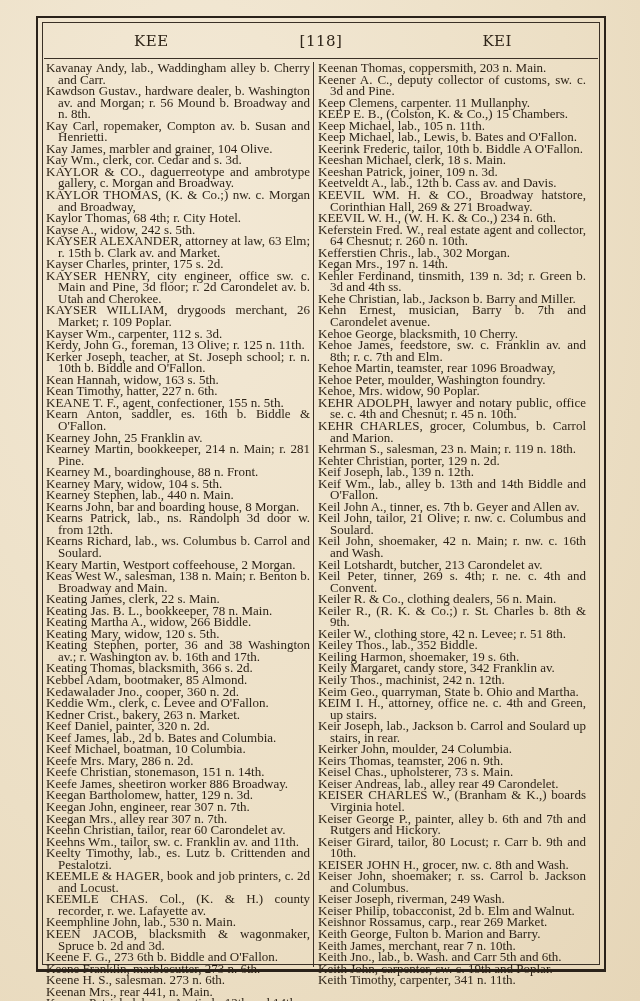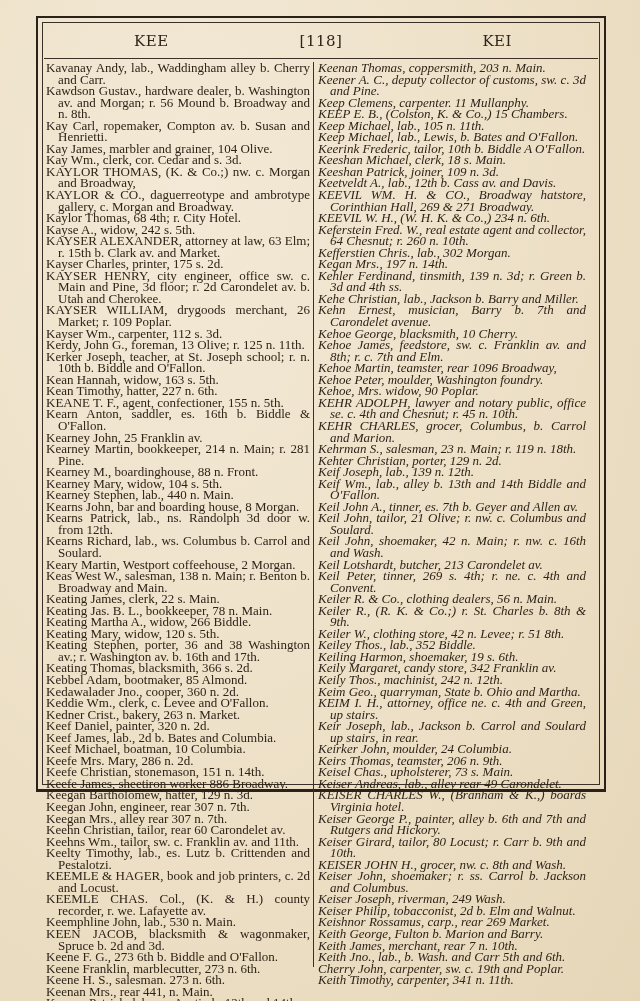--- a/index.html
+++ b/index.html
@@ -5,21 +5,21 @@
   html, body { margin: 0; padding: 0; }
   body {
     width: 640px; height: 1001px; overflow: hidden;
     background: #efe3cc;
     background-image: radial-gradient(ellipse at 30% 20%, #f3e9d6 0%, #ecdfc5 60%, #e6d6b8 100%);
     font-family: "DejaVu Serif", "Liberation Serif", serif;
     color: #2e2418;
     position: relative;
   }
   .frame-outer {
-    position: absolute; left: 36px; top: 16px; width: 570px; height: 776px;
+    position: absolute; left: 36px; top: 16px; width: 570px; height: 956px;
     border: 2px solid #2a221a;
     border-bottom-width: 3px;
     box-sizing: border-box;
   }
   .frame-inner {
     position: absolute; left: 4px; top: 4px; right: 4px; bottom: 4px;
     border: 1px solid #3a3026;
   }
   .header {
     position: absolute; left: 6px; right: 6px; top: 6px; height: 34px;
@@ -29,21 +29,21 @@
   .header span { position: absolute; top: 8px; }
   .h-left { left: 90px; }
   .h-mid { left: 0; right: 0; text-align: center; }
   .h-right { right: 86px; }
   .col {
     position: absolute; top: 44px; bottom: 6px;
     font-size: 13px; line-height: 11.55px;
     font-family: "Liberation Serif", "DejaVu Serif", serif;
   }
   .col-left { left: 8px; width: 264px; }
-  .col-right { left: 280px; width: 268px; font-style: italic; }
+  .col-right { left: 280px; width: 268px; }
   .divider {
     position: absolute; left: 275px; top: 44px; height: 905px; width: 1px; background: #3a3026;
   }
   .entry {
     text-align: justify;
     padding-left: 12px; text-indent: -12px;
     margin: 0;
   }
 </style>
 </head>
@@ -55,22 +55,22 @@
     <span class="h-left">KEE</span>
     <span class="h-mid">[118]</span>
     <span class="h-right">KEI</span>
   </div>
   <div class="col col-left" id="col-left">
       <p class="entry">Kavanay Andy, lab., Waddingham alley b. Cherry and Carr.</p>
       <p class="entry">Kawdson Gustav., hardware dealer, b. Washington av. and Morgan; r. 56 Mound b. Broadway and n. 8th.</p>
       <p class="entry">Kay Carl, ropemaker, Compton av. b. Susan and Henrietti.</p>
       <p class="entry">Kay James, marbler and grainer, 104 Olive.</p>
       <p class="entry">Kay Wm., clerk, cor. Cedar and s. 3d.</p>
+      <p class="entry">KAYLOR &amp; CO., daguerreotype and ambrotype gallery, c. Morgan and Broadway.</p>
       <p class="entry">KAYLOR THOMAS, (K. &amp; Co.;) nw. c. Morgan and Broadway,</p>
-      <p class="entry">KAYLOR &amp; CO., daguerreotype and ambrotype gallery, c. Morgan and Broadway.</p>
       <p class="entry">Kaylor Thomas, 68 4th; r. City Hotel.</p>
       <p class="entry">Kayse A., widow, 242 s. 5th.</p>
       <p class="entry">KAYSER ALEXANDER, attorney at law, 63 Elm; r. 15th b. Clark av. and Market.</p>
       <p class="entry">Kayser Charles, printer, 175 s. 2d.</p>
       <p class="entry">KAYSER HENRY, city engineer, office sw. c. Main and Pine, 3d floor; r. 2d Carondelet av. b. Utah and Cherokee.</p>
       <p class="entry">KAYSER WILLIAM, drygoods merchant, 26 Market; r. 109 Poplar.</p>
       <p class="entry">Kayser Wm., carpenter, 112 s. 3d.</p>
       <p class="entry">Kerdy, John G., foreman, 13 Olive; r. 125 n. 11th.</p>
       <p class="entry">Kerker Joseph, teacher, at St. Joseph school; r. n. 10th b. Biddle and O'Fallon.</p>
       <p class="entry">Kean Hannah, widow, 163 s. 5th.</p>
@@ -173,16 +173,16 @@
       <p class="entry">Keiser George P., painter, alley b. 6th and 7th and Rutgers and Hickory.</p>
       <p class="entry">Keiser Girard, tailor, 80 Locust; r. Carr b. 9th and 10th.</p>
       <p class="entry">KEISER JOHN H., grocer, nw. c. 8th and Wash.</p>
       <p class="entry">Keiser John, shoemaker; r. ss. Carrol b. Jackson and Columbus.</p>
       <p class="entry">Keiser Joseph, riverman, 249 Wash.</p>
       <p class="entry">Keiser Philip, tobacconist, 2d b. Elm and Walnut.</p>
       <p class="entry">Keishnor Rossamus, carp., rear 269 Market.</p>
       <p class="entry">Keith George, Fulton b. Marion and Barry.</p>
       <p class="entry">Keith James, merchant, rear 7 n. 10th.</p>
       <p class="entry">Keith Jno., lab., b. Wash. and Carr 5th and 6th.</p>
-      <p class="entry">Cherry John, carpenter, sw. c. 19th and Poplar.</p>
+      <p class="entry">Keith John, carpenter, sw. c. 19th and Poplar.</p>
       <p class="entry">Keith Timothy, carpenter, 341 n. 11th.</p>
     </div>
 </div>
 
 </body></html>

